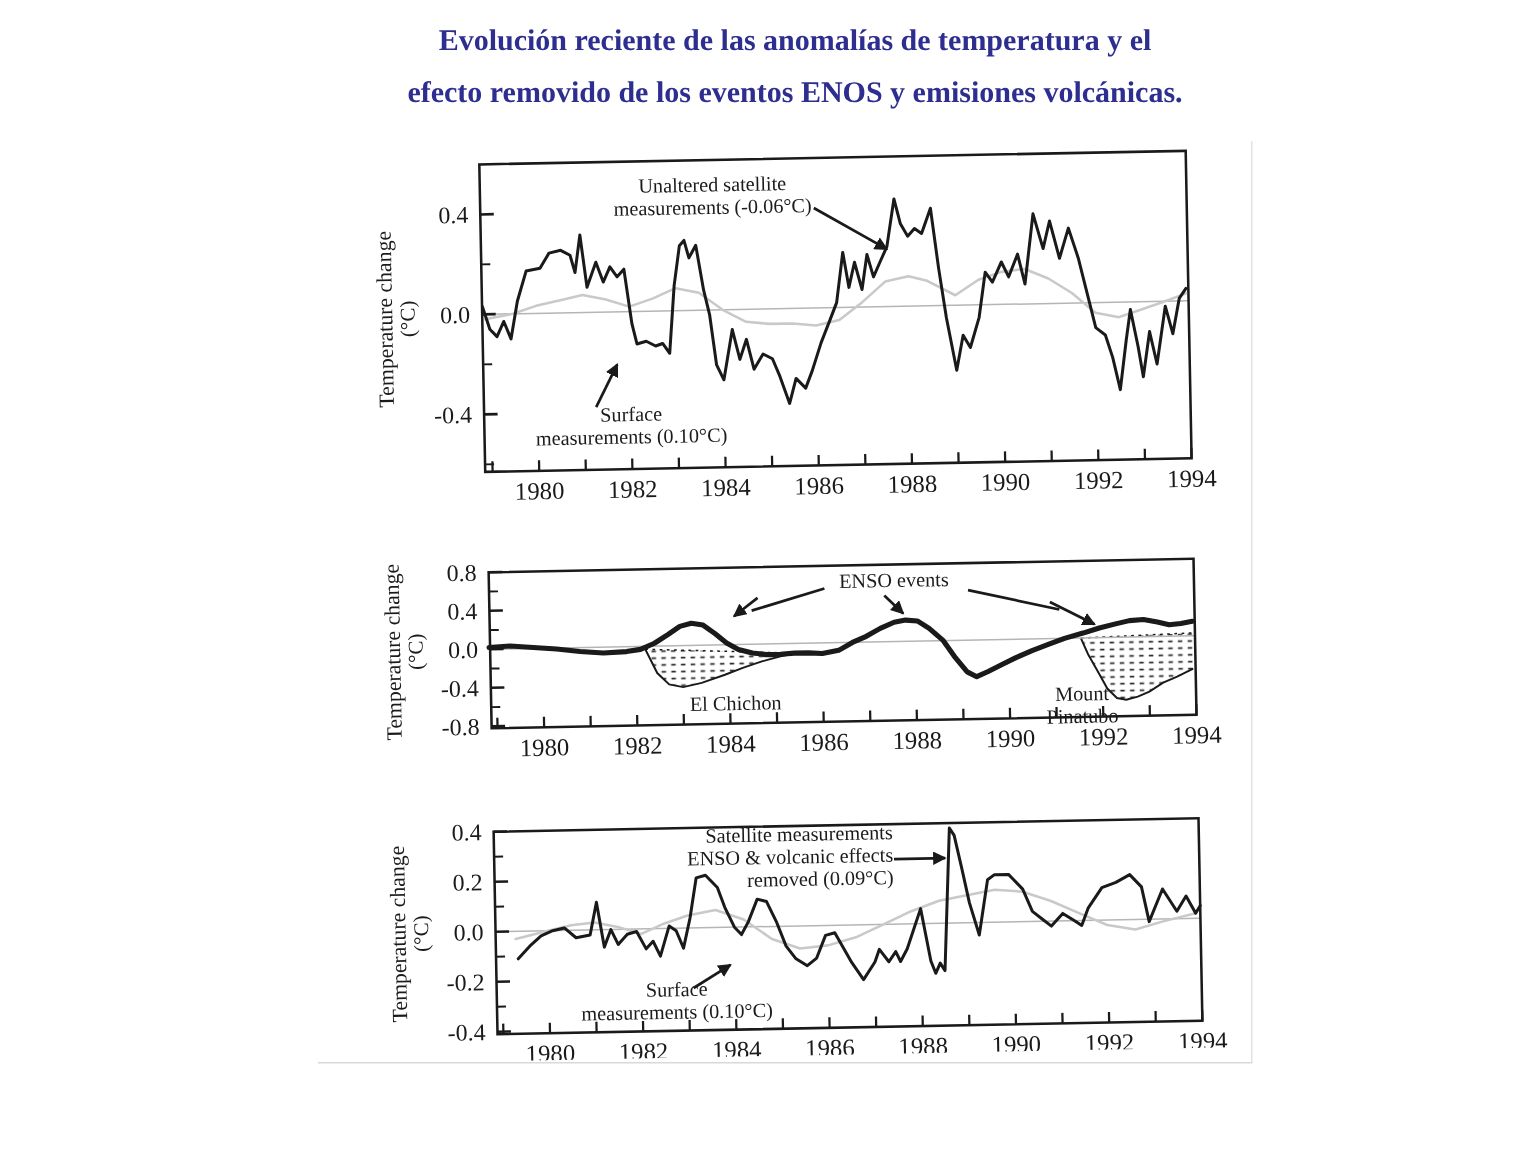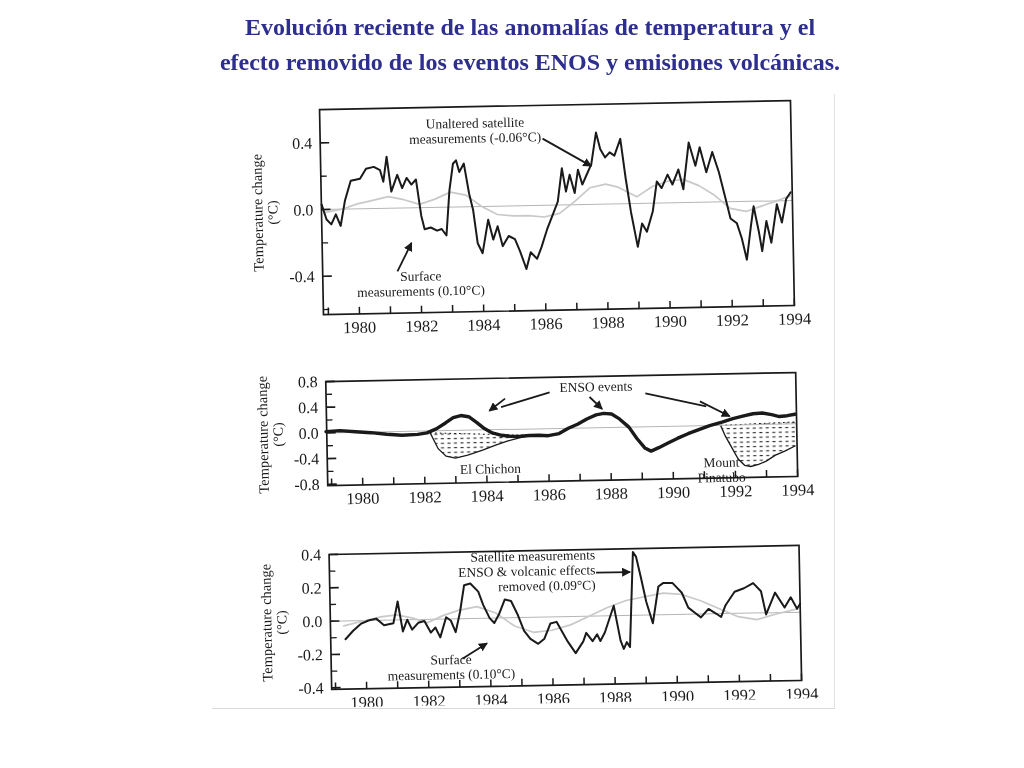--- a/index.html
+++ b/index.html
@@ -1,19 +1,19 @@
 <!DOCTYPE html>
 <html><head>
 <meta charset="utf-8">
 <style>
   html,body{margin:0;padding:0;background:#ffffff;width:1024px;height:768px;overflow:hidden;}
   body{font-family:"Liberation Serif","DejaVu Serif",serif;}
   .slide-title{
     position:absolute;left:90px;top:10px;width:880px;
-    text-align:center;font-weight:bold;font-size:24px;line-height:35px;
+    text-align:center;font-weight:bold;font-size:20px;line-height:35px;
     color:#2e2e90;white-space:pre-line;letter-spacing:0px;
   }
   .scan{
     position:absolute;left:212px;top:94px;width:622px;height:614px;
     background:#ffffff;border-right:1px solid #e2e2e2;border-bottom:1px solid #d9d9d9;
   }
   .tilt{position:absolute;left:0;top:0;width:620px;height:614px;
     transform:rotate(-1.1deg);transform-origin:90px 300px;}
   .tilt svg{position:absolute;left:0;top:0;}
   .ann{

